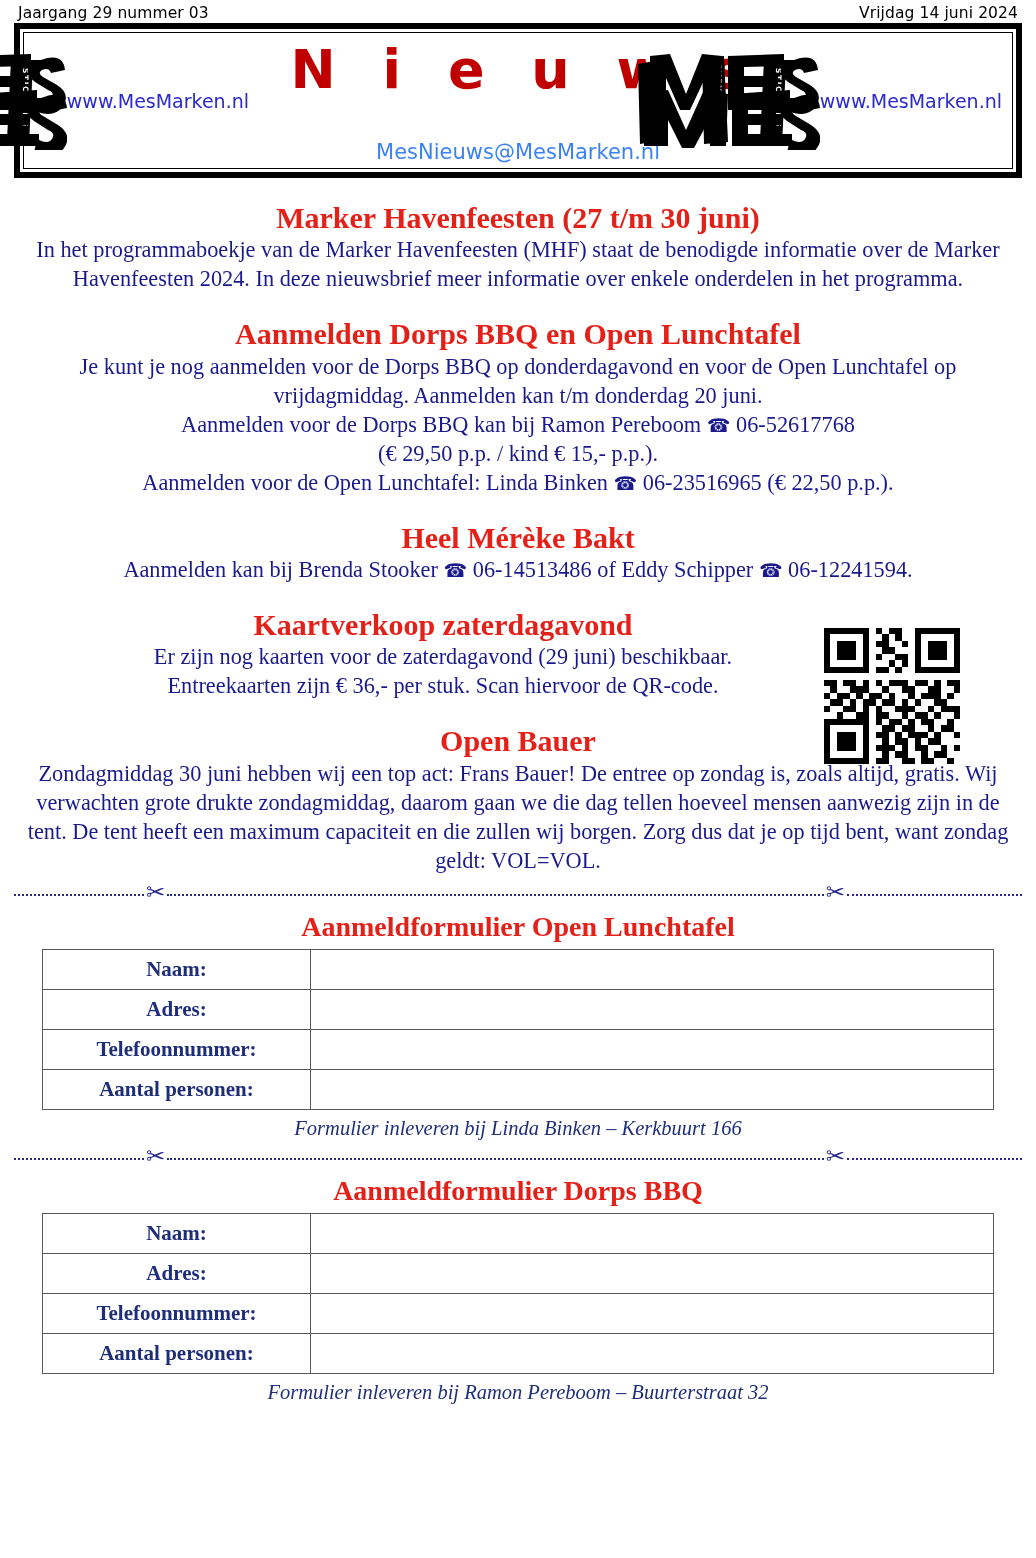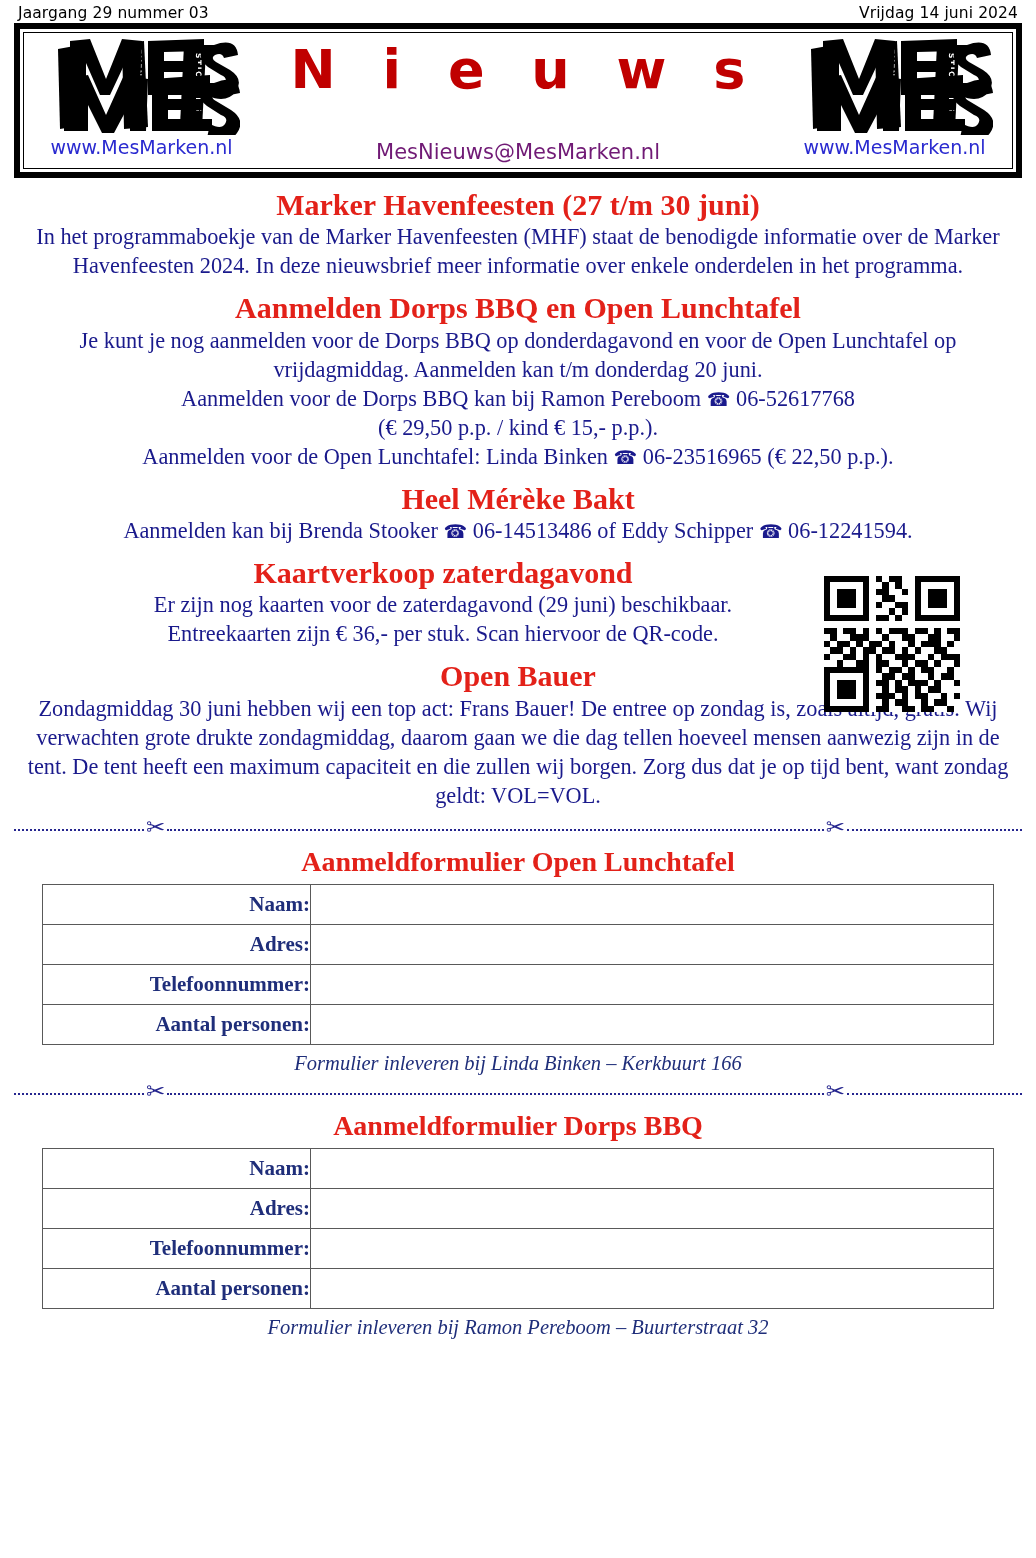--- a/index.html
+++ b/index.html
@@ -39,22 +39,23 @@
     height: 100%;
     display: flex;
     align-items: stretch;
     justify-content: space-between;
     padding: 4px 10px 2px 10px;
   }
 
   .logo-block {
     width: 215px;
     display: flex;
-    flex-direction: column;
+    flex-direction: row;
     align-items: center;
+    justify-content: flex-end;
     padding-bottom: 2px;
   }
   .logo-art {
     position: relative;
     width: 196px;
     height: 96px;
     margin-top: 2px;
   }
   .logo-art svg { display: block; }
   .logo-url {
@@ -80,38 +81,38 @@
     font-size: 54px;
     color: #c00000;
     letter-spacing: 14px;
     line-height: 1;
     margin-bottom: 30px;
     padding-left: 14px;
   }
   .mail {
     font-family: "DejaVu Sans", sans-serif;
     font-size: 21px;
-    color: #701a75;
+    color: #3b82f6;
     white-space: nowrap;
     margin-top: 1px;
   }
 
   
   .tagline {
     text-align: center;
     font-family: "DejaVu Serif", serif;
     font-weight: bold;
     font-size: 21.5px;
     color: #000000;
     margin-top: 5px;
     letter-spacing: -.1px;
   }
 
   
-  .section { margin-top: 9px; }
+  .section { margin-top: 22px; }
   .section-pad { padding: 0 6px; }
   h2.head {
     margin: 0 0 1px 0;
     text-align: center;
     font-family: "Liberation Serif", serif;
     font-weight: bold;
     font-size: 30px;
     color: #e32119;
     line-height: 1.18;
   }
@@ -172,20 +173,21 @@
   table.form {
     width: 952px;
     margin: 0 auto;
     border-collapse: collapse;
     table-layout: fixed;
   }
   table.form td {
     border: 1.6px solid #595959;
     height: 40px;
     padding: 0 0;
+    text-align: center;
   }
   td.lbl {
     width: 268px;
     text-align: right;
     font-weight: bold;
     font-size: 21px;
     color: #1f2e7a;
     font-family: "Liberation Serif", serif;
   }
   td.val { background: #ffffff; }

